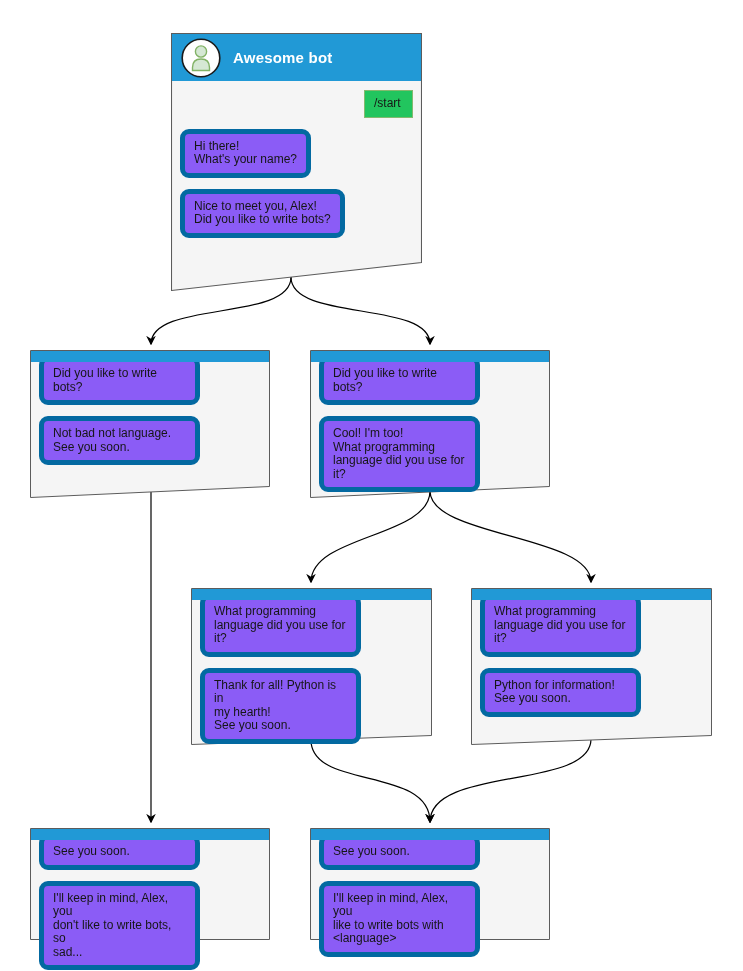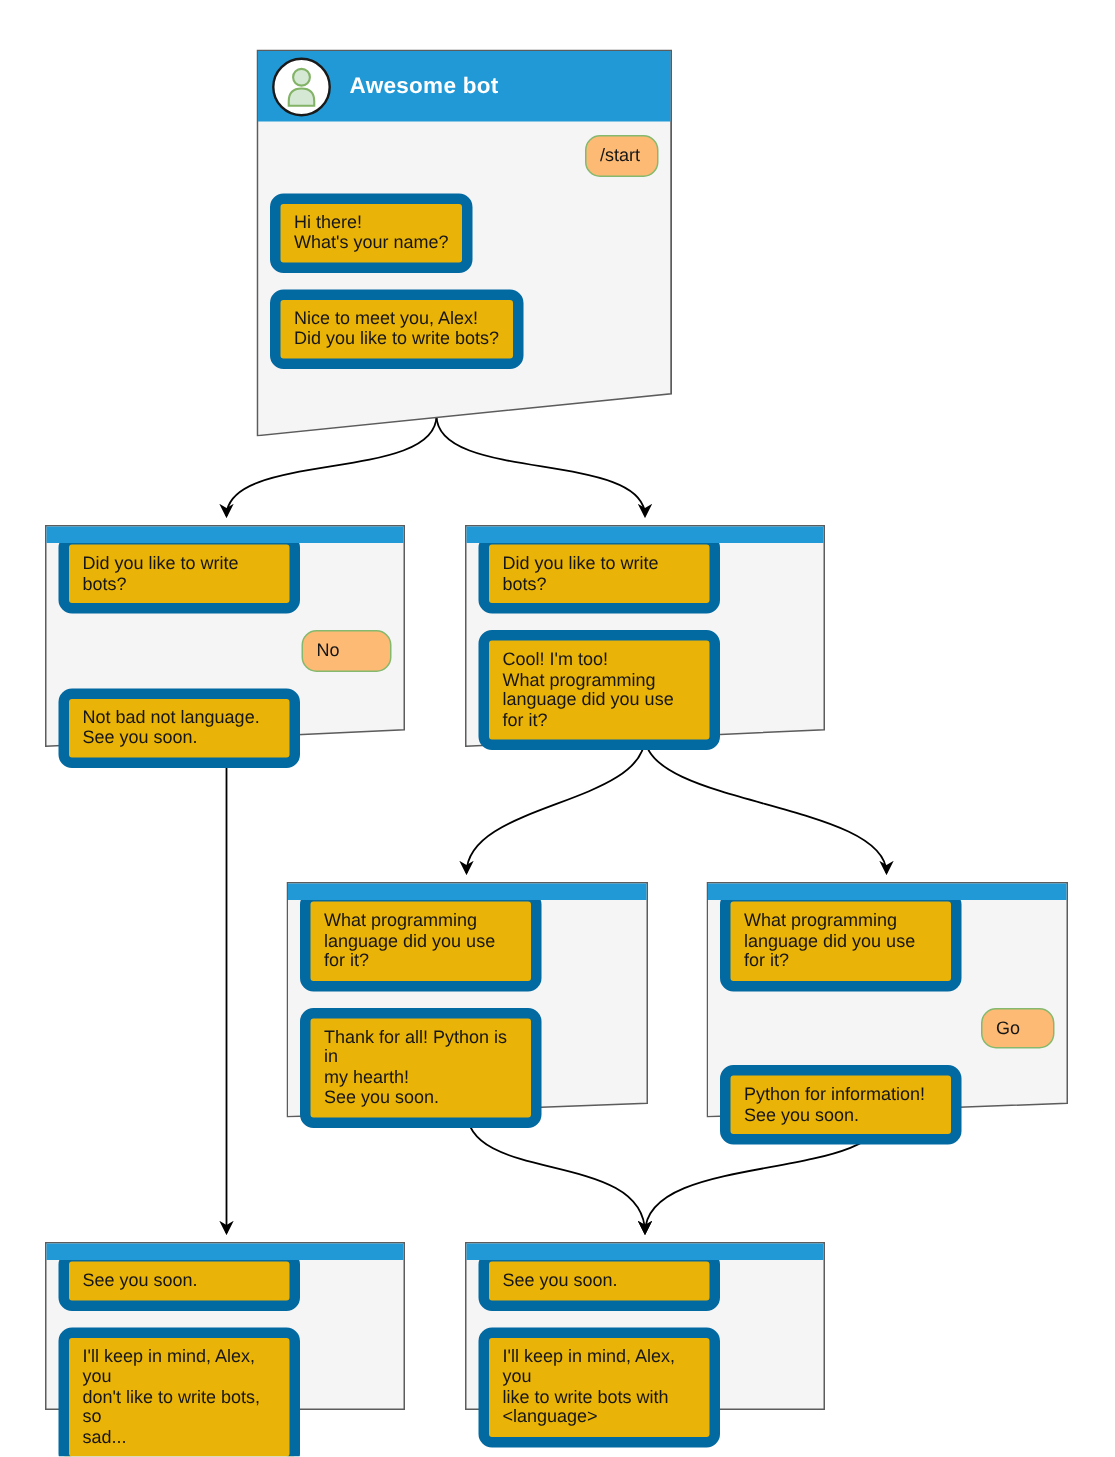--- a/index.html
+++ b/index.html
@@ -21,22 +21,22 @@
 
   .body{position:relative;z-index:1;padding:0 9px;}
   .body > * + *{margin-top:11px;}
   .with-header .body{padding-top:57px;}    
   .with-strip  .body{padding-top:0;}
   .clip-top{margin-top:6px;}               
 
   .bubble{box-sizing:border-box;width:fit-content;max-width:170px;
           font-size:12px;line-height:13.5px;color:#161616;
           padding:6px 9px;white-space:pre-line;
-          background:#eab308;border:7px solid #0369a1;border-radius:9px;}
-  .user{background:#fdba74;border:1px solid #84B96E;border-radius:10px;min-width:49px;}
+          background:#8b5cf6;border:5px solid #0369a1;border-radius:9px;}
+  .user{background:#22c55e;border:1px solid #84B96E;border-radius:0;min-width:49px;}
   .row{display:flex;justify-content:flex-end;}
   .w160{width:161px;}
   .w60{width:60px;}
 </style>
 </head>
 <body>
 
 <div id="canvas">
 
   <svg id="connectors">
@@ -49,21 +49,21 @@
       <path d="M291,277 C291,322 151,300 151,344" marker-end="url(#arr)"></path>
       <path d="M291,277 C291,322 430,300 430,344" marker-end="url(#arr)"></path>
       <path d="M430,491 C430,537 311,535 311,582" marker-end="url(#arr)"></path>
       <path d="M430,491 C430,537 591,535 591,582" marker-end="url(#arr)"></path>
       <path d="M151,492 L151,822" marker-end="url(#arr)"></path>
       <path d="M311,740 C311,790 430,766 430,822" marker-end="url(#arr)"></path>
       <path d="M591,739 C591,790 430,766 430,822" marker-end="url(#arr)"></path>
     </g>
   </svg>
 
-  <div class="window with-header" style="left:171px;top:33px;width:277px;height:258px;">
+  <div class="window with-header" style="left:171px;top:33px;width:251px;height:258px;">
     <svg class="frame" viewBox="0 0 241 258" preserveAspectRatio="none">
       <polygon points="0.5,0.5 240.5,0.5 240.5,229.5 0.5,257.5"></polygon>
     </svg>
     <div class="titlebar">
       <svg width="40" height="40" viewBox="0 0 40 40">
         <circle cx="20" cy="20" r="18.8" fill="#ffffff" stroke="#1a1a1a" stroke-width="1.6"></circle>
         <circle cx="20" cy="13.5" r="5.6" fill="#D5E8D4" stroke="#82B366" stroke-width="1.4"></circle>
         <path d="M11.5,32.5 L11.5,29.5 Q11.5,21 20,21 Q28.5,21 28.5,29.5 L28.5,32.5 Z" fill="#D5E8D4" stroke="#82B366" stroke-width="1.4"></path>
       </svg>
       <span class="title">Awesome bot</span>
@@ -79,23 +79,20 @@
     </div>
   </div>
 
   <div class="window with-strip" style="left:30px;top:350px;width:240px;height:148px;">
     <svg class="frame" viewBox="0 0 240 148" preserveAspectRatio="none">
       <polygon points="0.5,0.5 239.5,0.5 239.5,136.5 0.5,147.5"></polygon>
     </svg>
     <div class="strip"></div>
     <div class="body">
       <div class="bubble bot w160 clip-top">Did you like to write bots?</div>
-      <div class="row">
-          <div class="bubble user w60">No</div>
-        </div>
       <div class="bubble bot w160">Not bad not language.
 See you soon.</div>
     </div>
   </div>
 
   <div class="window with-strip" style="left:310px;top:350px;width:240px;height:148px;">
     <svg class="frame" viewBox="0 0 240 148" preserveAspectRatio="none">
       <polygon points="0.5,0.5 239.5,0.5 239.5,136.5 0.5,147.5"></polygon>
     </svg>
     <div class="strip"></div>
@@ -122,23 +119,20 @@
   </div>
 
   <div class="window with-strip" style="left:471px;top:588px;width:241px;height:157px;">
     <svg class="frame" viewBox="0 0 241 157" preserveAspectRatio="none">
       <polygon points="0.5,0.5 240.5,0.5 240.5,147.5 0.5,156.5"></polygon>
     </svg>
     <div class="strip"></div>
     <div class="body">
       <div class="bubble bot w160 clip-top">What programming
 language did you use for it?</div>
-      <div class="row">
-          <div class="bubble user">Go</div>
-        </div>
       <div class="bubble bot w160">Python for information!
 See you soon.</div>
     </div>
   </div>
 
   <div class="window with-strip" style="left:30px;top:828px;width:240px;height:112px;">
     <svg class="frame" viewBox="0 0 240 112" preserveAspectRatio="none">
       <polygon points="0.5,0.5 239.5,0.5 239.5,111.5 0.5,111.5"></polygon>
     </svg>
     <div class="strip"></div>

